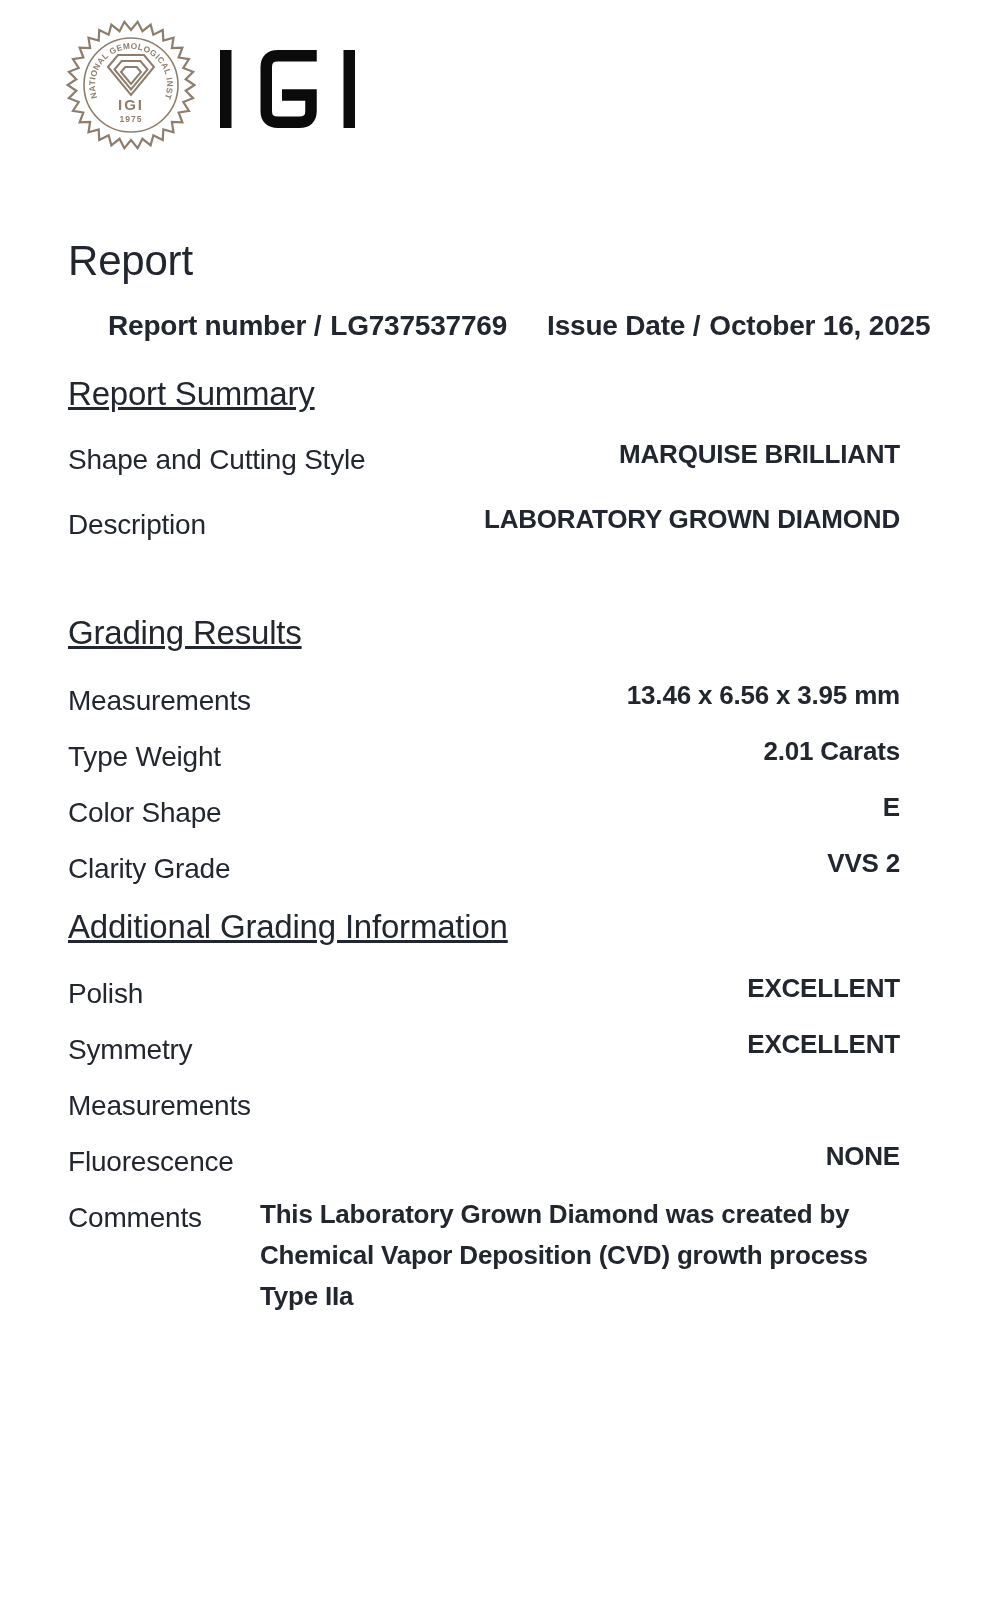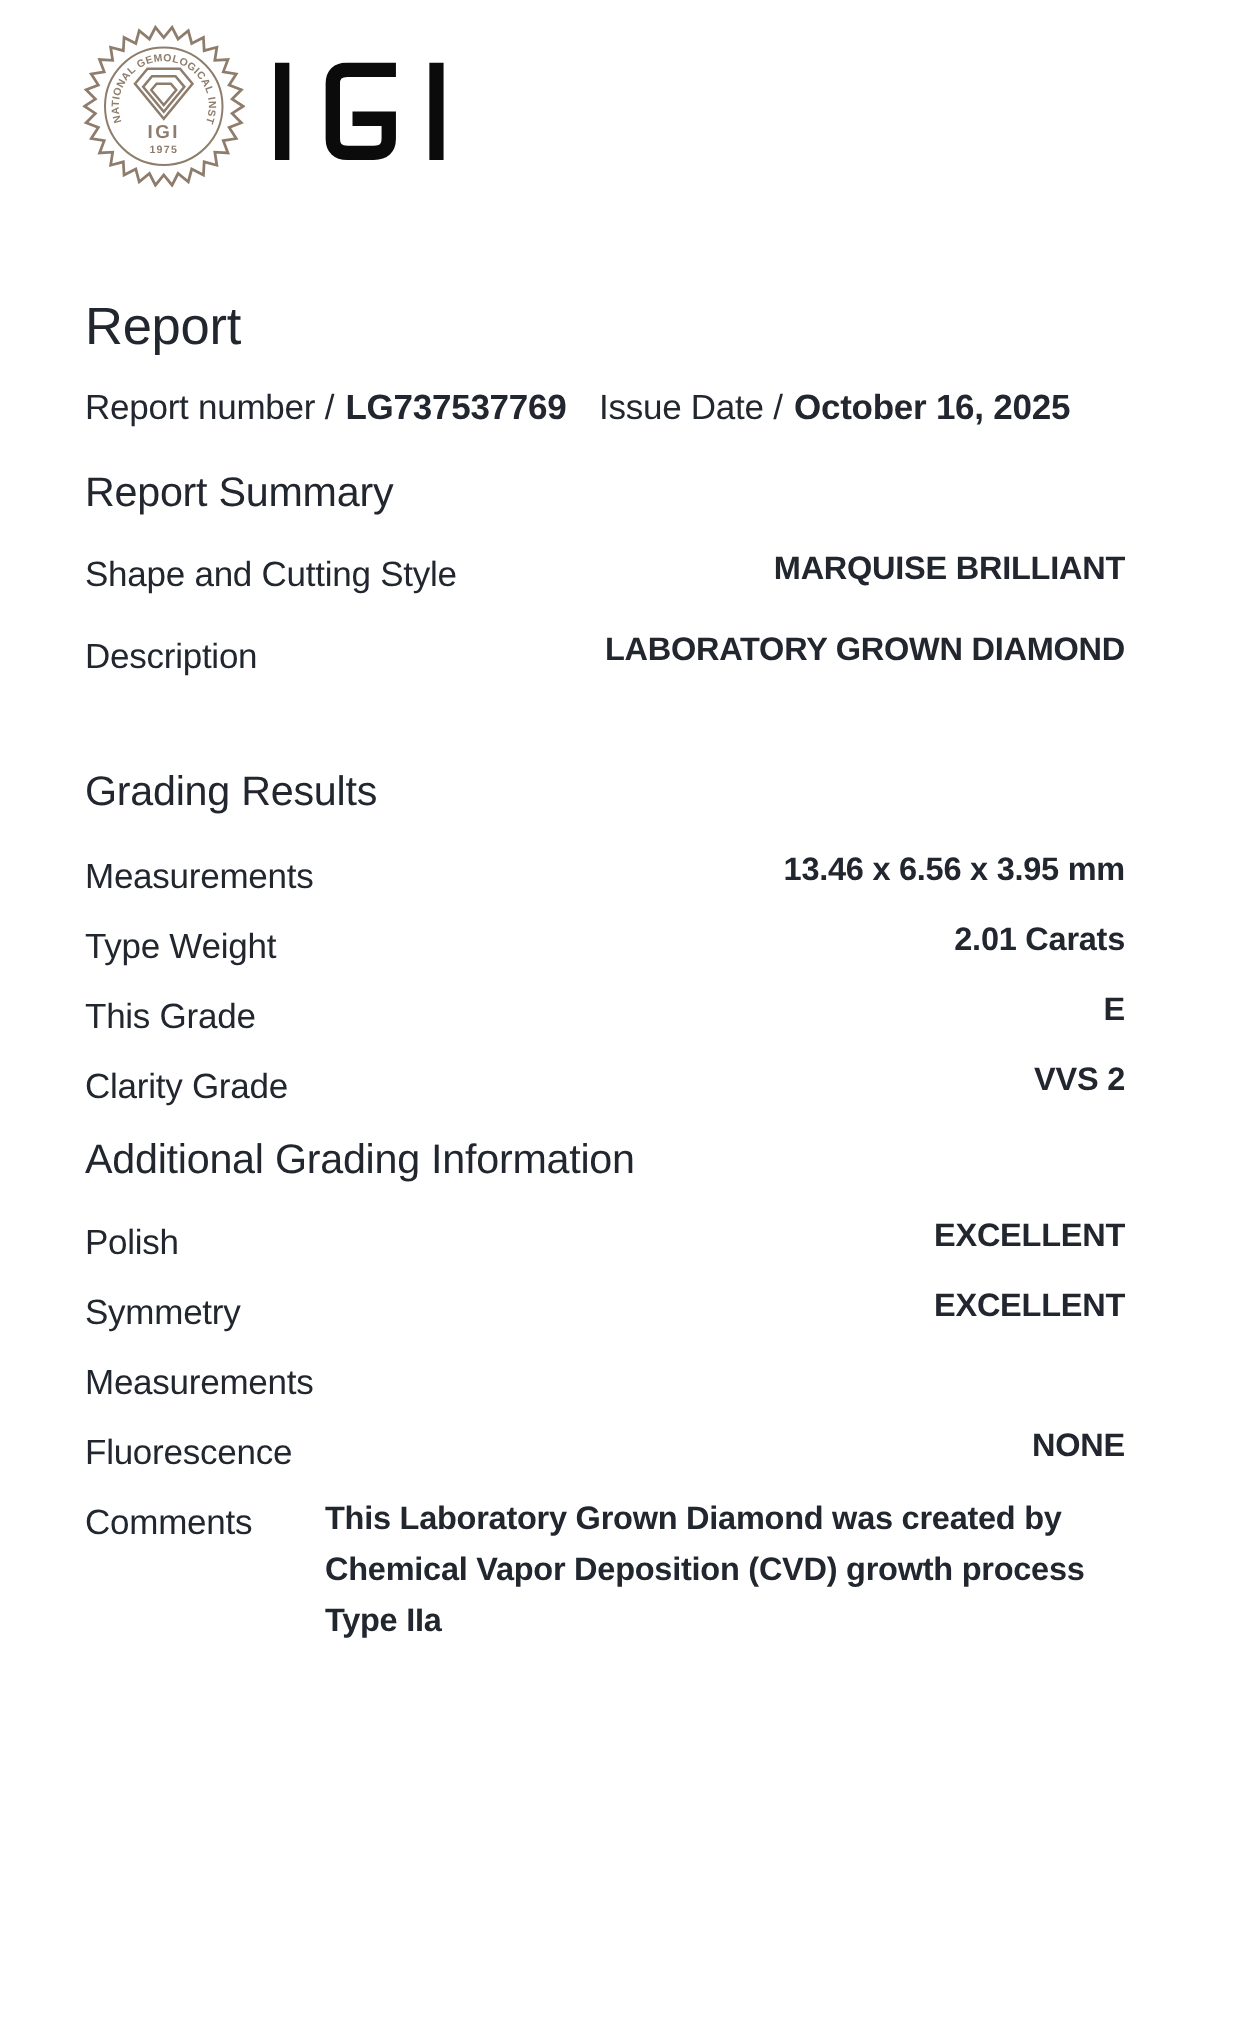--- a/index.html
+++ b/index.html
@@ -49,28 +49,29 @@
     font-weight:400;
   }
   .meta{
     display:flex;
     align-items:baseline;
     margin-top:24px;
     font-size:28px;
     line-height:36px;
     white-space:nowrap;
   }
-  .meta-label{font-weight:400;margin-right:9px;}
+  .meta-label{font-weight:700;margin-right:9px;margin-left:40px;}
   .meta-value{font-weight:700;}
   .meta-spacer{display:inline-block;width:26px;}
   .section-heading{
     margin:0;
     font-size:33px;
     line-height:40px;
     font-weight:400;
+    text-decoration:underline;
   }
   .heading-summary{margin-top:30px;}
   .heading-grading{margin-top:70px;}
   .heading-additional{margin-top:19px;}
   .rows{margin-top:28px;}
   .rows-grading{margin-top:30px;}
   .rows-additional{margin-top:29px;}
   .row{
     display:flex;
     align-items:flex-start;
@@ -158,21 +159,21 @@
     <div class="rows rows-grading">
       <div class="row">
         <div class="row-label">Measurements</div>
         <div class="row-value">13.46 x 6.56 x 3.95 mm</div>
       </div>
       <div class="row">
         <div class="row-label">Type Weight</div>
         <div class="row-value">2.01 Carats</div>
       </div>
       <div class="row">
-        <div class="row-label">This Grade</div>
+        <div class="row-label">Color Shape</div>
         <div class="row-value">E</div>
       </div>
       <div class="row">
         <div class="row-label">Clarity Grade</div>
         <div class="row-value">VVS 2</div>
       </div>
     </div>
 
     <h2 class="section-heading heading-additional">Additional Grading Information</h2>
     <div class="rows rows-additional">

